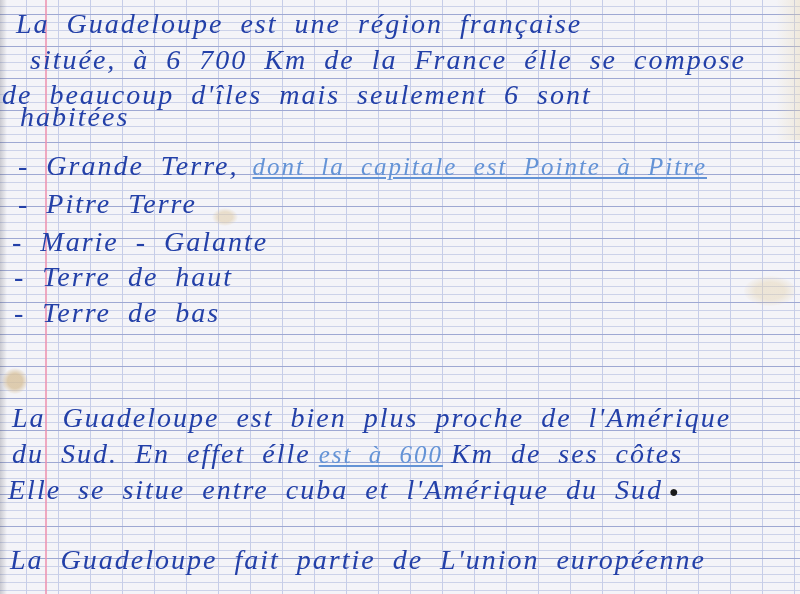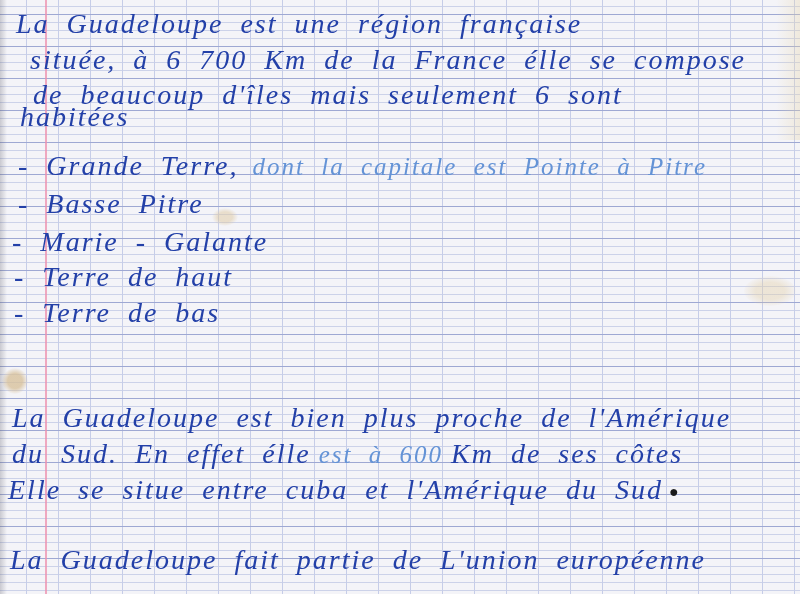--- a/index.html
+++ b/index.html
@@ -31,21 +31,21 @@
     position:absolute;left:0;top:0;width:7px;height:594px;
     background:linear-gradient(to right, rgba(90,90,105,.28), rgba(90,90,105,0));
   }
   .hw-line{
     position:absolute;display:flex;align-items:baseline;white-space:pre;
     font-family:"Liberation Serif","DejaVu Serif",serif;
     font-style:italic;font-size:28px;line-height:32px;
     letter-spacing:2px;word-spacing:8px;color:var(--ink-dark);
   }
   .ink-dark{color:var(--ink-dark);}
-  .ink-light{color:var(--ink-light);font-size:25px;}
+  .ink-light{color:var(--ink-light);font-size:25px;text-decoration:underline;}
   .ink-black{color:var(--ink-black);}
   .seg-gap{margin-left:48px;}
   .seg-pad{margin-left:14px;}
   .seg-pad-sm{margin-left:8px;margin-right:8px;text-align:right;}
   .end-dot{font-size:16px;font-style:normal;transform:translateY(-2px);margin-left:6px;}
   .stain{position:absolute;border-radius:50%;pointer-events:none;}
   .stain-a{left:2px;top:368px;width:26px;height:26px;
     background:radial-gradient(circle, rgba(214,190,150,.75) 0 40%, rgba(214,190,150,0) 72%);}
   .stain-b{left:212px;top:208px;width:26px;height:18px;
     background:radial-gradient(ellipse, rgba(222,200,160,.5) 0 40%, rgba(222,200,160,0) 72%);}
@@ -65,33 +65,33 @@
   <div class="stain stain-b"></div>
   <div class="stain stain-c"></div>
   <div class="stain stain-d"></div>
 
   <div class="hw-line" style="left:16px;top:8px;">
     <span class="ink-dark">La Guadeloupe est une région française</span>
   </div>
   <div class="hw-line" style="left:30px;top:44px;">
     <span class="ink-dark">située, à 6 700 Km de la France élle se compose</span>
   </div>
-  <div class="hw-line" style="left:33px;top:79px;">
+  <div class="hw-line" style="left:2px;top:79px;">
     <span class="ink-dark">de beaucoup d'îles mais seulement 6 sont</span>
   </div>
   <div class="hw-line" style="left:20px;top:101px;">
     <span class="ink-dark">habitées</span>
   </div>
 
   <div class="hw-line" style="left:18px;top:150px;">
     <span class="ink-dark">- Grande Terre,</span>
     <span class="ink-light seg-pad">dont la capitale est Pointe à Pitre</span>
   </div>
   <div class="hw-line" style="left:18px;top:188px;">
-    <span class="ink-dark">- Basse Pitre</span>
+    <span class="ink-dark">- Pitre Terre</span>
   </div>
   <div class="hw-line" style="left:12px;top:226px;align-items:flex-end;">
     <span class="ink-dark">- Marie - Galante</span>
   </div>
   <div class="hw-line" style="left:14px;top:261px;">
     <span class="ink-dark">- Terre de haut</span>
   </div>
   <div class="hw-line" style="left:14px;top:297px;">
     <span class="ink-dark">- Terre de bas</span>
   </div>

